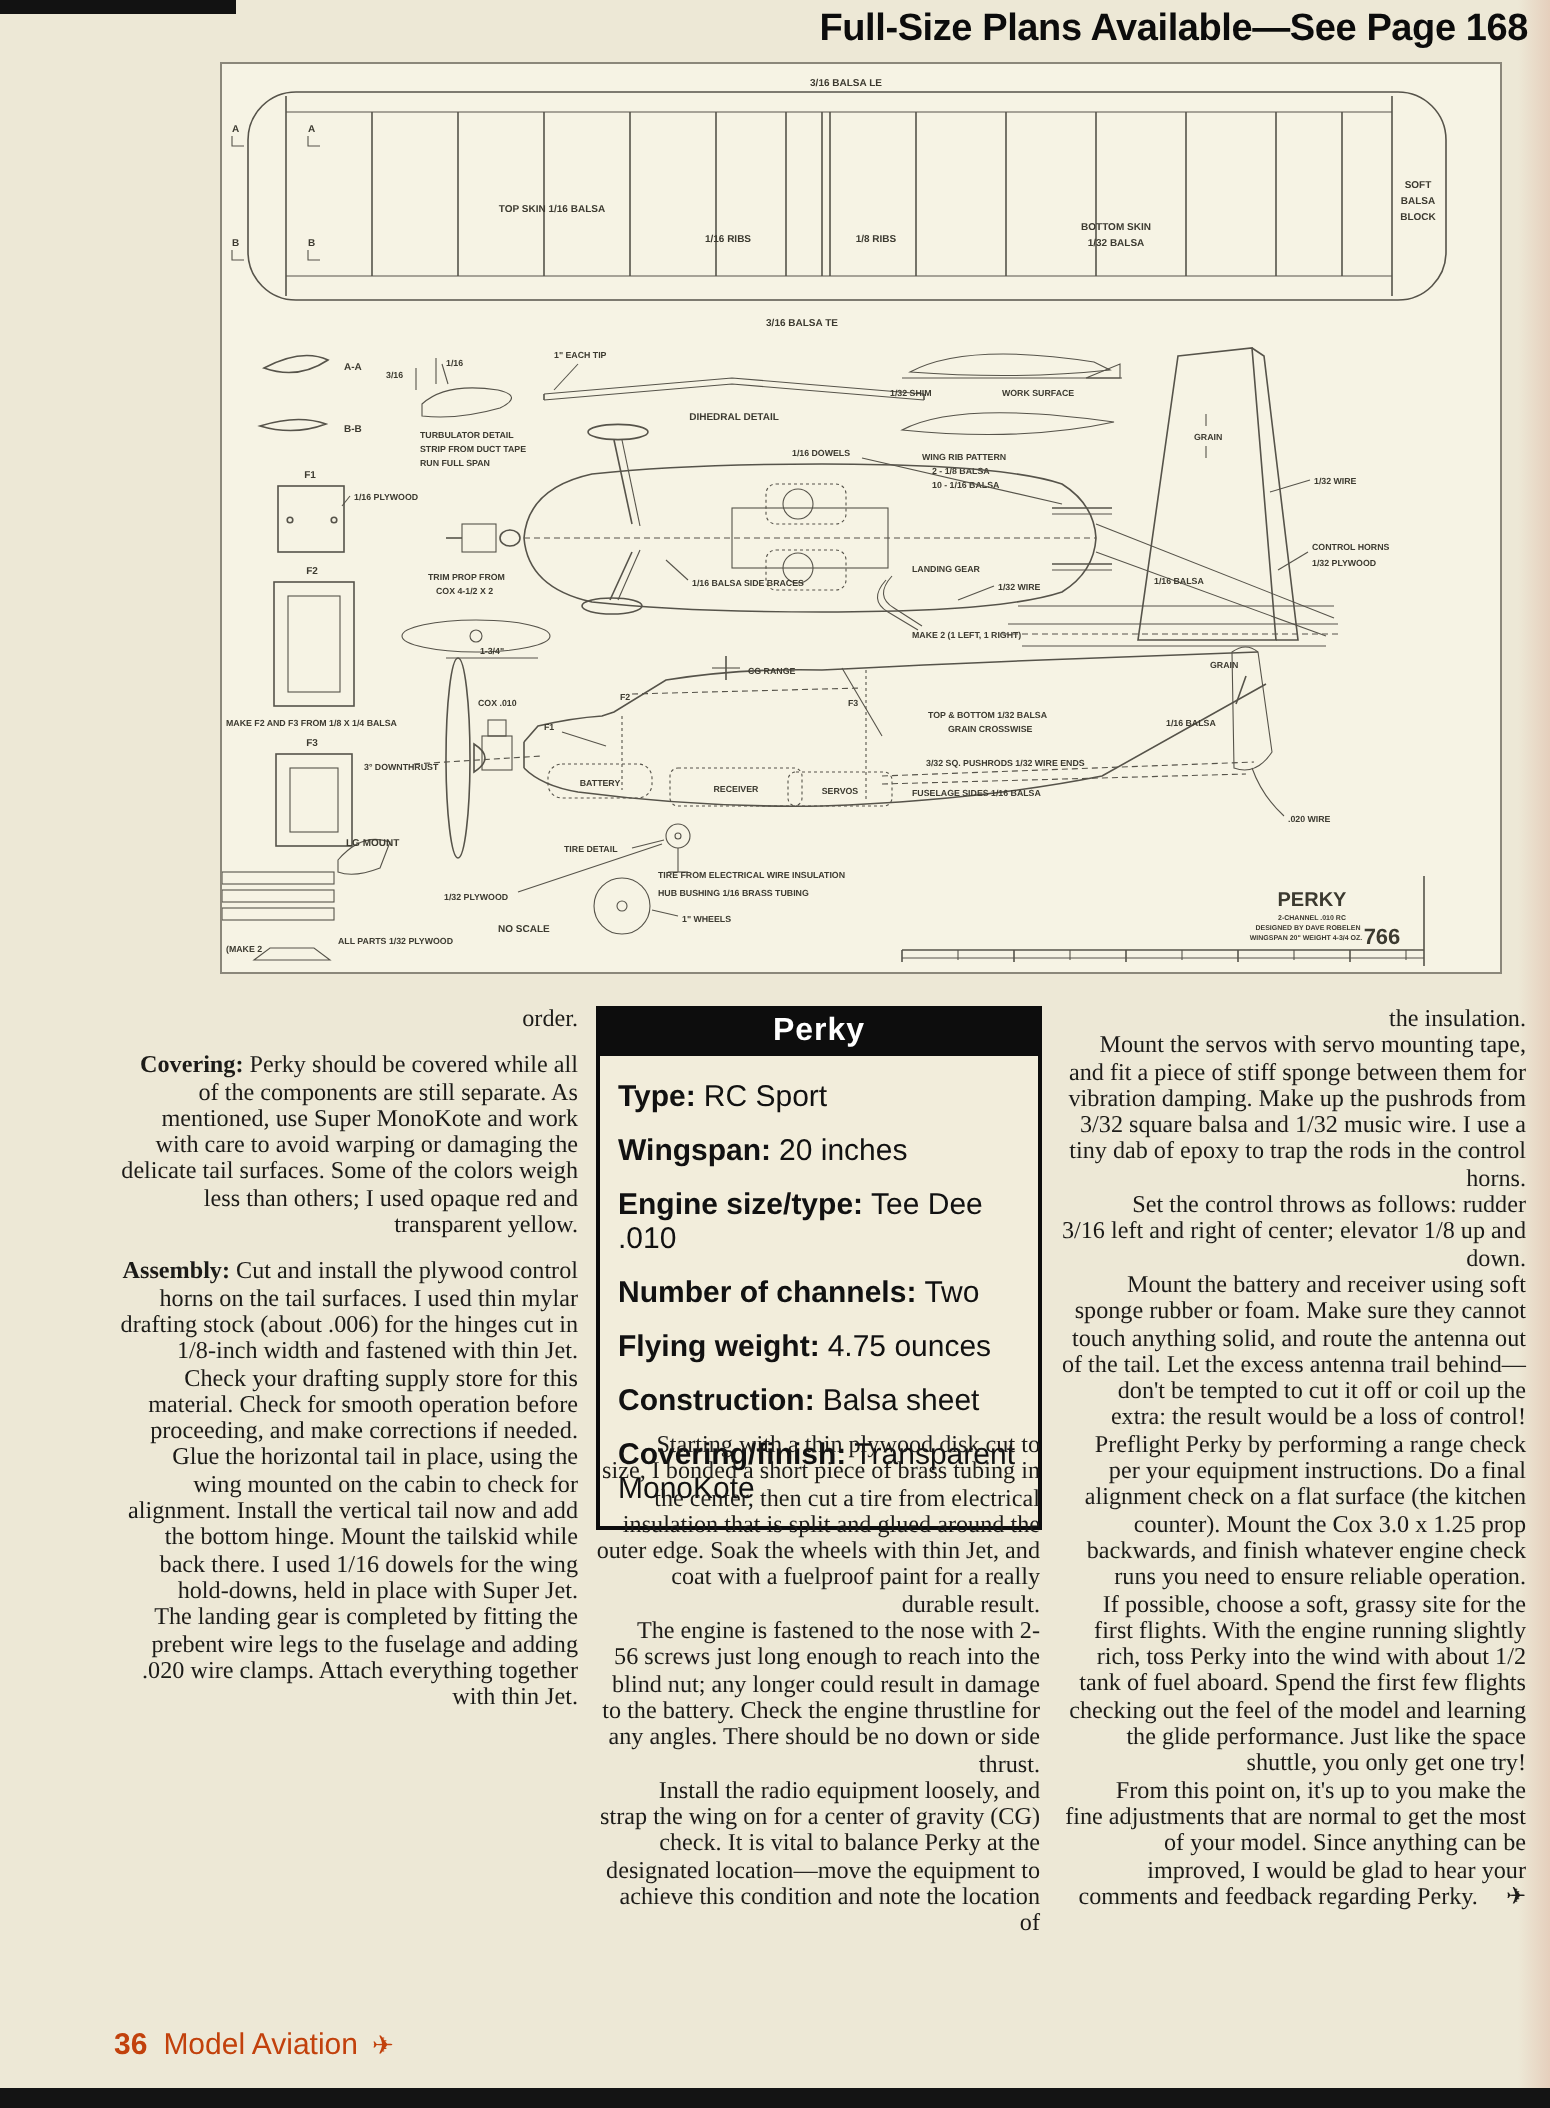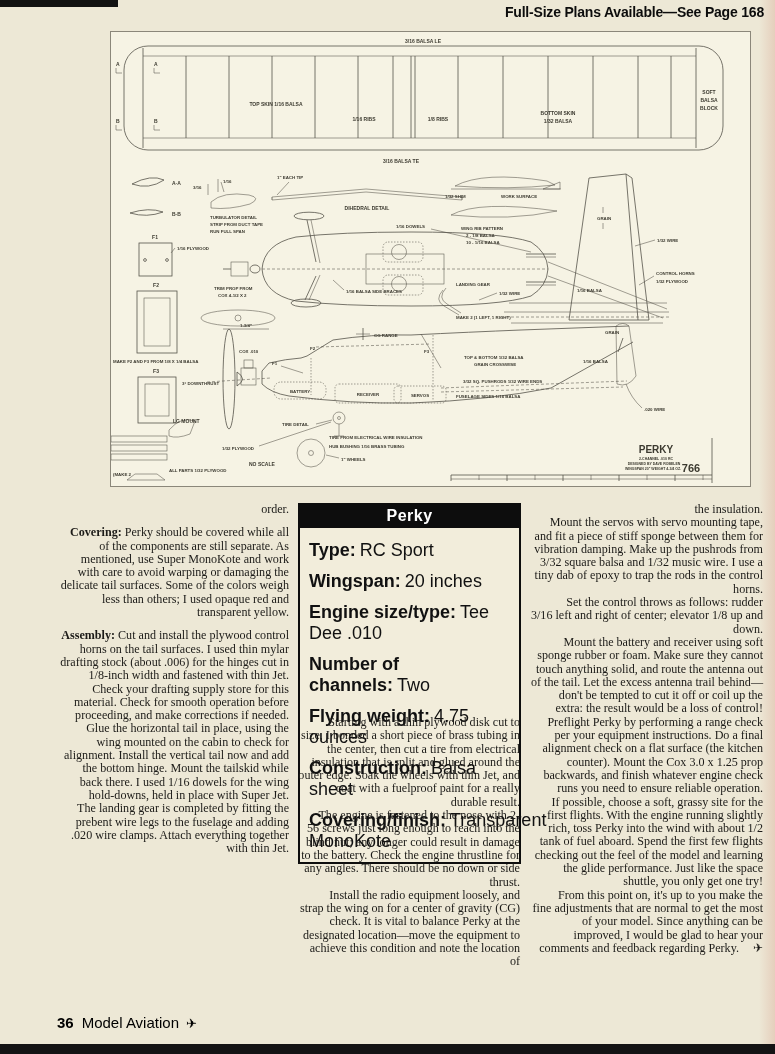--- a/index.html
+++ b/index.html
@@ -3,21 +3,21 @@
 <meta charset="utf-8">
 <style>
   html,body{margin:0;padding:0;background:#444;}
   .page{position:relative;width:775px;height:1054px;background:#ede8d6;overflow:hidden;
         font-family:"Liberation Serif",serif;color:#1c1b18;}
   .corner-bar{position:absolute;left:0;top:0;width:118px;height:7px;background:#121212;}
   .bottom-bar{position:absolute;left:0;top:1044px;width:775px;height:10px;background:#141414;}
   .edge-tint{position:absolute;right:0;top:0;width:16px;height:1054px;
              background:linear-gradient(to right, rgba(220,170,150,0), rgba(213,160,140,0.35));}
   .header{position:absolute;left:0;top:4px;width:764px;text-align:right;
-          font-family:"Liberation Sans",sans-serif;font-weight:700;font-size:14px;
+          font-family:"Liberation Sans",sans-serif;font-weight:700;font-size:19px;
           color:#0c0c0c;letter-spacing:-0.2px;}
   .plan-box{position:absolute;left:110px;top:31px;width:641px;height:456px;
             background:#f6f3e4;border:1px solid #8b877a;box-sizing:border-box;}
   .plan-box svg{display:block;}
   .pl{font:700 5px "Liberation Sans",sans-serif;fill:#3c3a30;}
   .p45{font-size:4.4px;}
   .mid{text-anchor:middle;}
   .big{font-size:10px;}
   .num{font-size:11px;}
   .tb{font-size:3.5px;}
@@ -28,26 +28,26 @@
   .col{position:absolute;font-size:12.1px;line-height:13.3px;text-align:right;}
   .col p{margin:0;}
   .col p.ind{text-indent:14px;}
   .col p.gap{margin-top:10px;}
   .col b{font-weight:700;}
   .specbox{position:absolute;left:298px;top:503px;width:219px;background:#f2eddb;
            border:2px solid #0d0d0d;font-family:"Liberation Sans",sans-serif;}
   .spec-title{background:#0d0d0d;color:#fff;text-align:center;font-weight:700;
               font-size:16px;padding:2px 0 3px 0;letter-spacing:0.5px;}
   .spec-rows{padding:8px 8px 10px 9px;}
-  .spec-row{font-size:18px;margin-top:10px;color:#111;}
+  .spec-row{font-size:15px;margin-top:10px;color:#111;}
   .spec-row:first-child{margin-top:4px;}
   .spec-row b{font-weight:700;}
   .spec-row span{margin-left:4px;}
   .footer{position:absolute;left:57px;top:1014px;font-family:"Liberation Sans",sans-serif;
-          font-size:15px;color:#000000;}
+          font-size:15px;color:#c2410c;}
   .footer b{font-weight:700;margin-right:8px;}
   .footer .plane{margin-left:7px;font-size:13px;}
   .end-plane{margin-left:14px;font-family:"DejaVu Sans",sans-serif;font-size:12px;}
 </style>
 </head>
 <body>
 
 <div class="page">
 
   <div class="corner-bar"></div>

